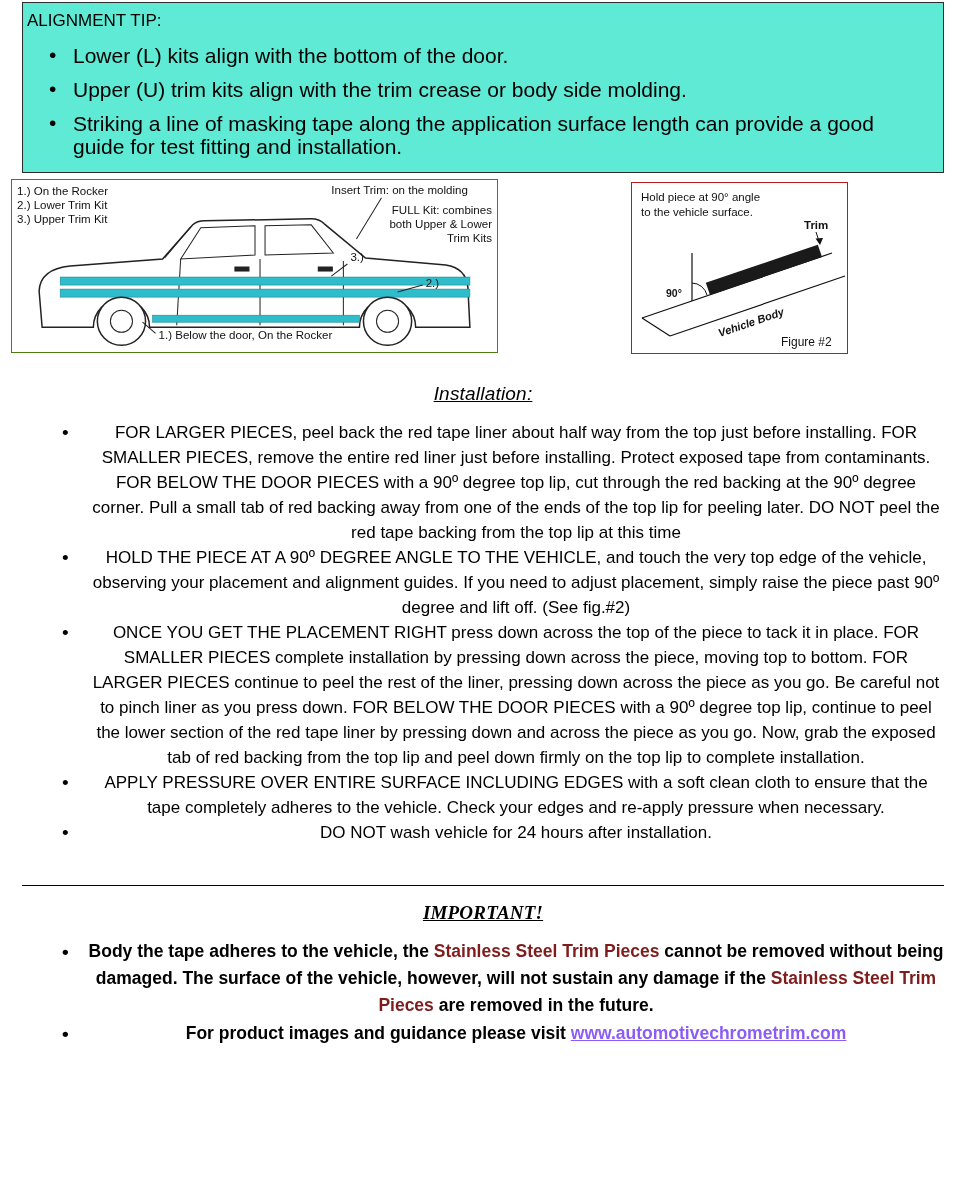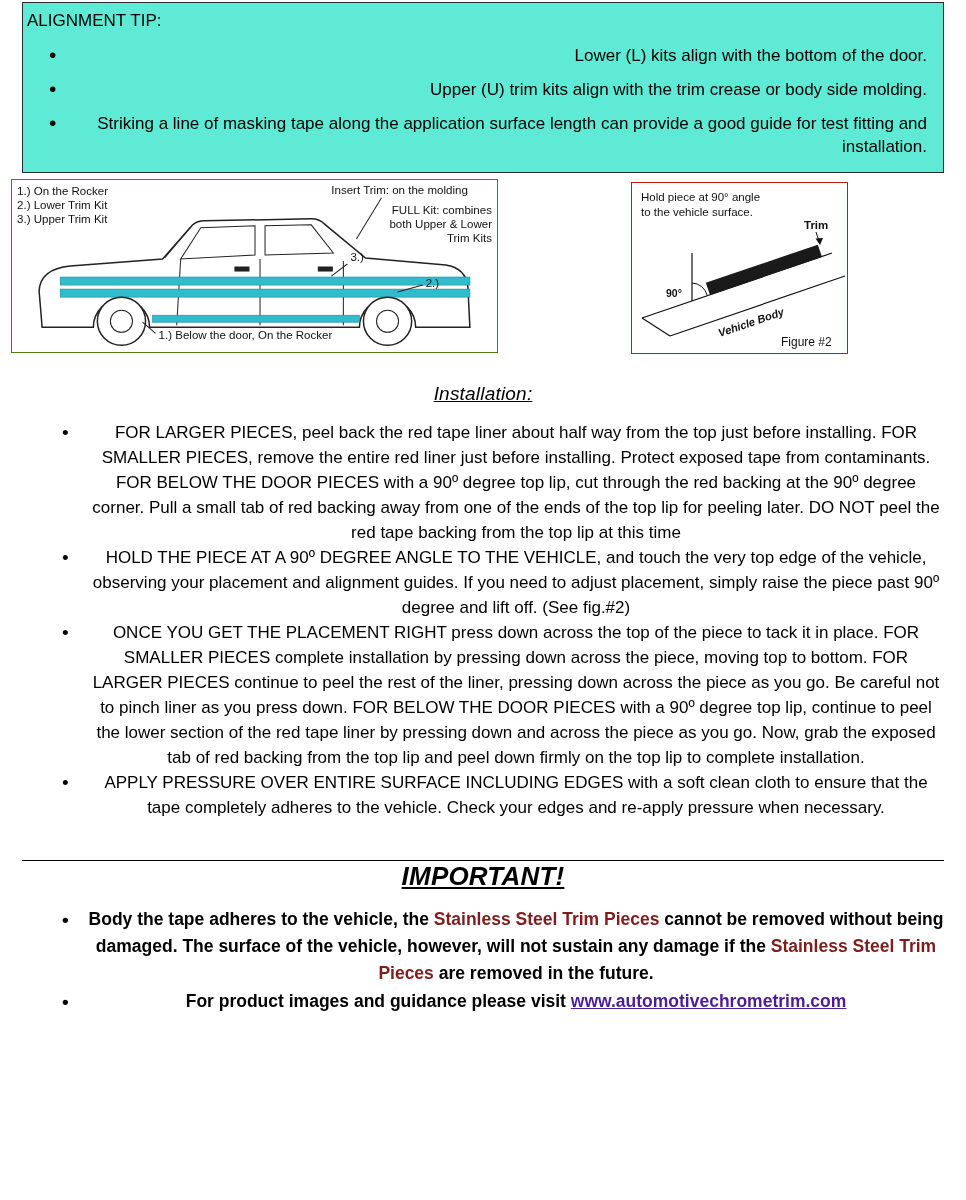--- a/index.html
+++ b/index.html
@@ -11,22 +11,22 @@
   
   .tip-box{
     margin:2px 22px 0 22px;
     border:1px solid #2b2b2b;
     background:#5eead4;
     padding:7px 16px 3px 4px;
   }
   .tip-title{font-size:17px;line-height:22px;}
   .tip-list{list-style:none;margin:12px 0 8px 0;padding:0;}
   .tip-list li{
-    position:relative;padding-left:46px;font-size:17px;line-height:23px;
-    margin-bottom:11px;max-width:860px;text-align:right;
+    position:relative;padding-left:46px;font-size:21px;line-height:23px;
+    margin-bottom:11px;max-width:860px;
   }
   .tip-list li::before{
     content:"\2022";position:absolute;left:22px;top:-1px;font-size:21px;
   }
   
   .diagrams{position:relative;height:179px;margin-top:6px;}
   .box-car{
     position:absolute;left:11px;top:0;width:485px;height:172px;
     border:1px solid #4d7c0f;background:#fff;
   }
@@ -46,32 +46,32 @@
   .install-list li{
     position:relative;padding-left:66px;font-size:17px;line-height:25px;
     max-width:922px;
   }
   .install-list li::before{
     content:"\2022";position:absolute;left:40px;top:0;font-size:19px;
   }
   .divider{border:0;border-top:1px solid #000;margin:40px 22px 0 22px;}
   .important-heading{
     font-style:italic;font-weight:bold;text-decoration:underline;
-    font-size:26px;margin-top:0;letter-spacing:.2px;
+    font-size:19px;margin-top:16px;letter-spacing:.2px;font-family:Liberation Serif, serif;
   }
   .important-list{list-style:none;margin:14px 0 0 0;padding:0;font-weight:bold;}
   .important-list li{
     position:relative;padding-left:66px;font-size:17.5px;line-height:27px;
     max-width:922px;margin-bottom:1px;
   }
   .important-list li::before{
     content:"\2022";position:absolute;left:40px;top:0;font-size:19px;
   }
   .red{color:#7f1d1d;}
-  a.link{color:#4c1d95;font-weight:bold;cursor:pointer;}
+  a.link{color:#8b5cf6;font-weight:bold;cursor:pointer;}
 </style>
 </head>
 <body>
 
 <div class="tip-box">
   <div class="tip-title">ALIGNMENT TIP:</div>
   <ul class="tip-list">
     <li>Lower (L) kits align with the bottom of the door.</li>
     <li>Upper (U) trim kits align with the trim crease or body side molding.</li>
     <li>Striking a line of masking tape along the application surface length can provide a good guide for test fitting and installation.</li>
@@ -162,20 +162,21 @@
   </div>
 </div>
 
 <div class="section">
   <div class="heading">Installation:</div>
   <ul class="install-list">
     <li>FOR LARGER PIECES, peel back the red tape liner about half way from the top just before installing. FOR SMALLER PIECES, remove the entire red liner just before installing. Protect exposed tape from contaminants. FOR BELOW THE DOOR PIECES with a 90º degree top lip, cut through the red backing at the 90º degree corner. Pull a small tab of red backing away from one of the ends of the top lip for peeling later. DO NOT peel the red tape backing from the top lip at this time</li>
     <li>HOLD THE PIECE AT A 90º DEGREE ANGLE TO THE VEHICLE, and touch the very top edge of the vehicle, observing your placement and alignment guides. If you need to adjust placement, simply raise the piece past 90º degree and lift off. (See fig.#2)</li>
     <li>ONCE YOU GET THE PLACEMENT RIGHT press down across the top of the piece to tack it in place.  FOR SMALLER PIECES complete installation by pressing down across the piece, moving top to bottom. FOR LARGER PIECES continue to peel the rest of the liner, pressing down across the piece as you go. Be careful not to pinch liner as you press down. FOR BELOW THE DOOR PIECES with a 90º degree top lip, continue to peel the lower section of the red tape liner by pressing down and across the piece as you go. Now, grab the exposed tab of red backing from the top lip and peel down firmly on the top lip to complete installation.</li>
     <li>APPLY PRESSURE OVER ENTIRE SURFACE INCLUDING EDGES with a soft clean cloth to ensure that the tape completely adheres to the vehicle. Check your edges and re-apply pressure when necessary.</li>
+    <li>DO NOT wash vehicle for 24 hours after installation.</li>
   </ul>
 </div>
 
 <hr class="divider">
 
 <div class="section">
   <div class="important-heading">IMPORTANT!</div>
   <ul class="important-list">
     <li><span>Body the tape adheres to the vehicle, the </span><span class="red">Stainless Steel Trim Pieces</span><span> cannot be removed without being damaged. The surface of the vehicle, however, will not sustain any damage if the </span><span class="red">Stainless Steel Trim Pieces</span><span> are removed in the future.</span></li>
     <li><span>For product images and guidance please visit </span><a class="link" href="#">www.automotivechrometrim.com</a></li>

